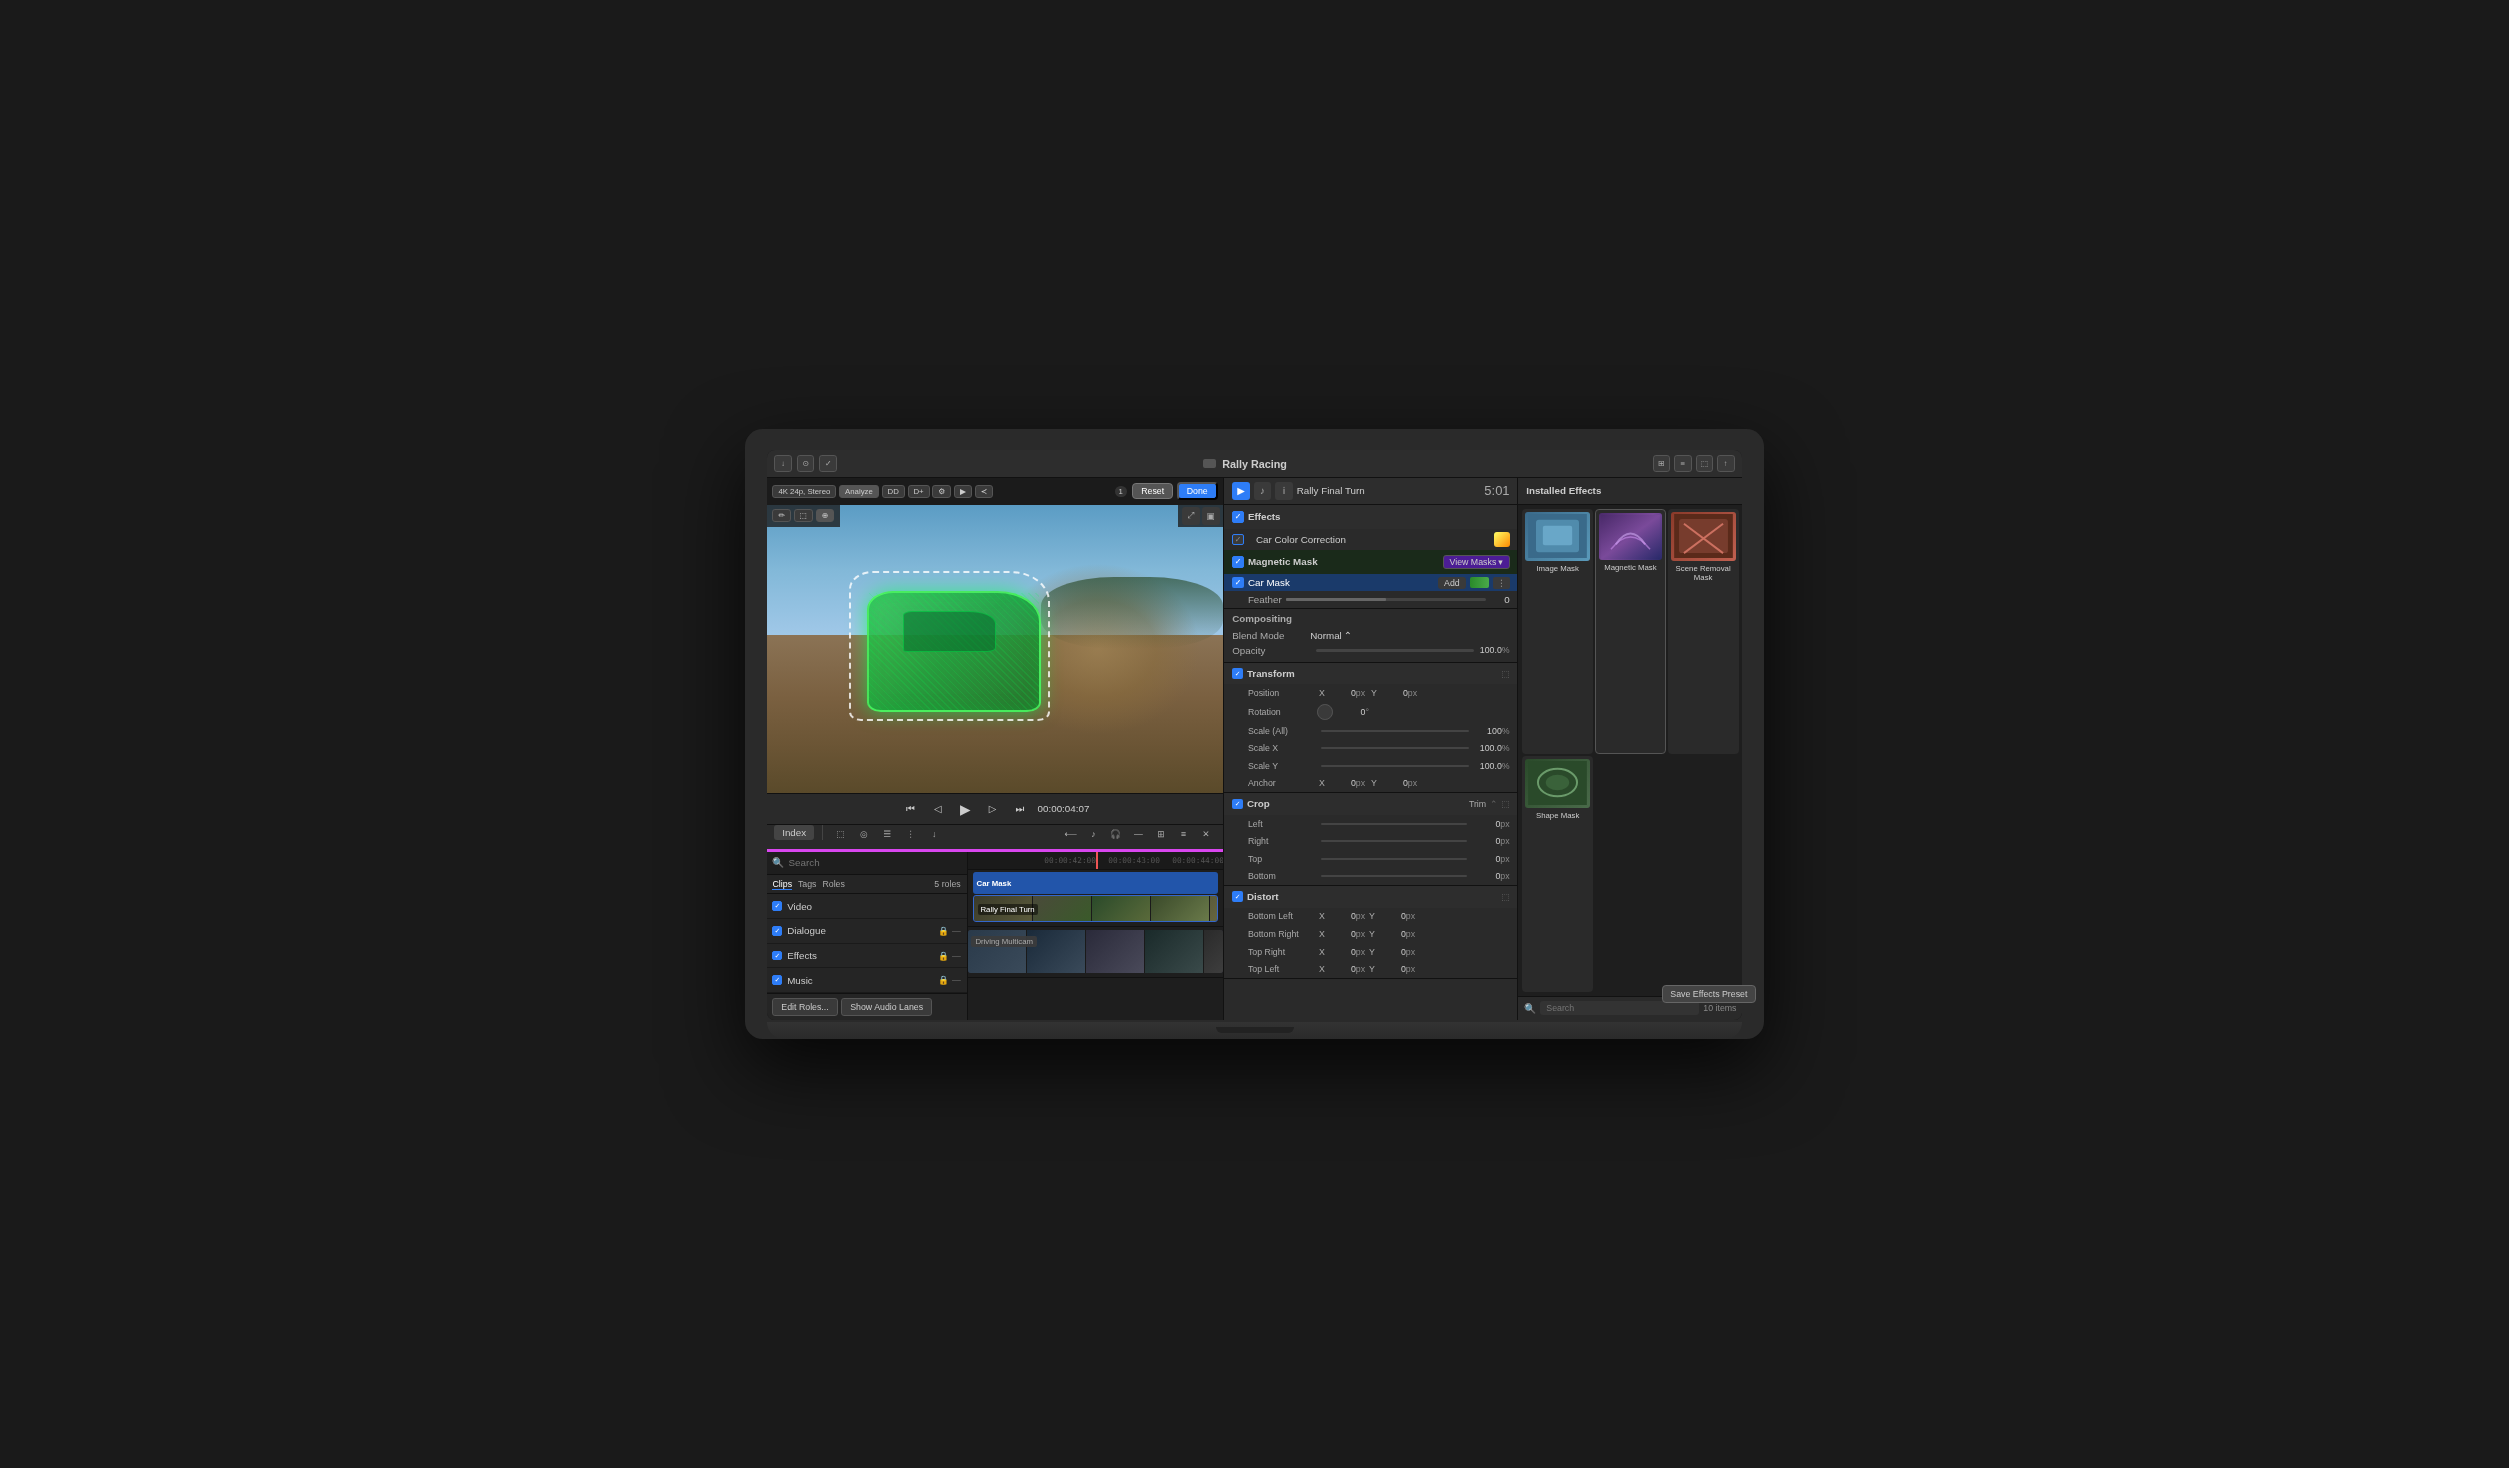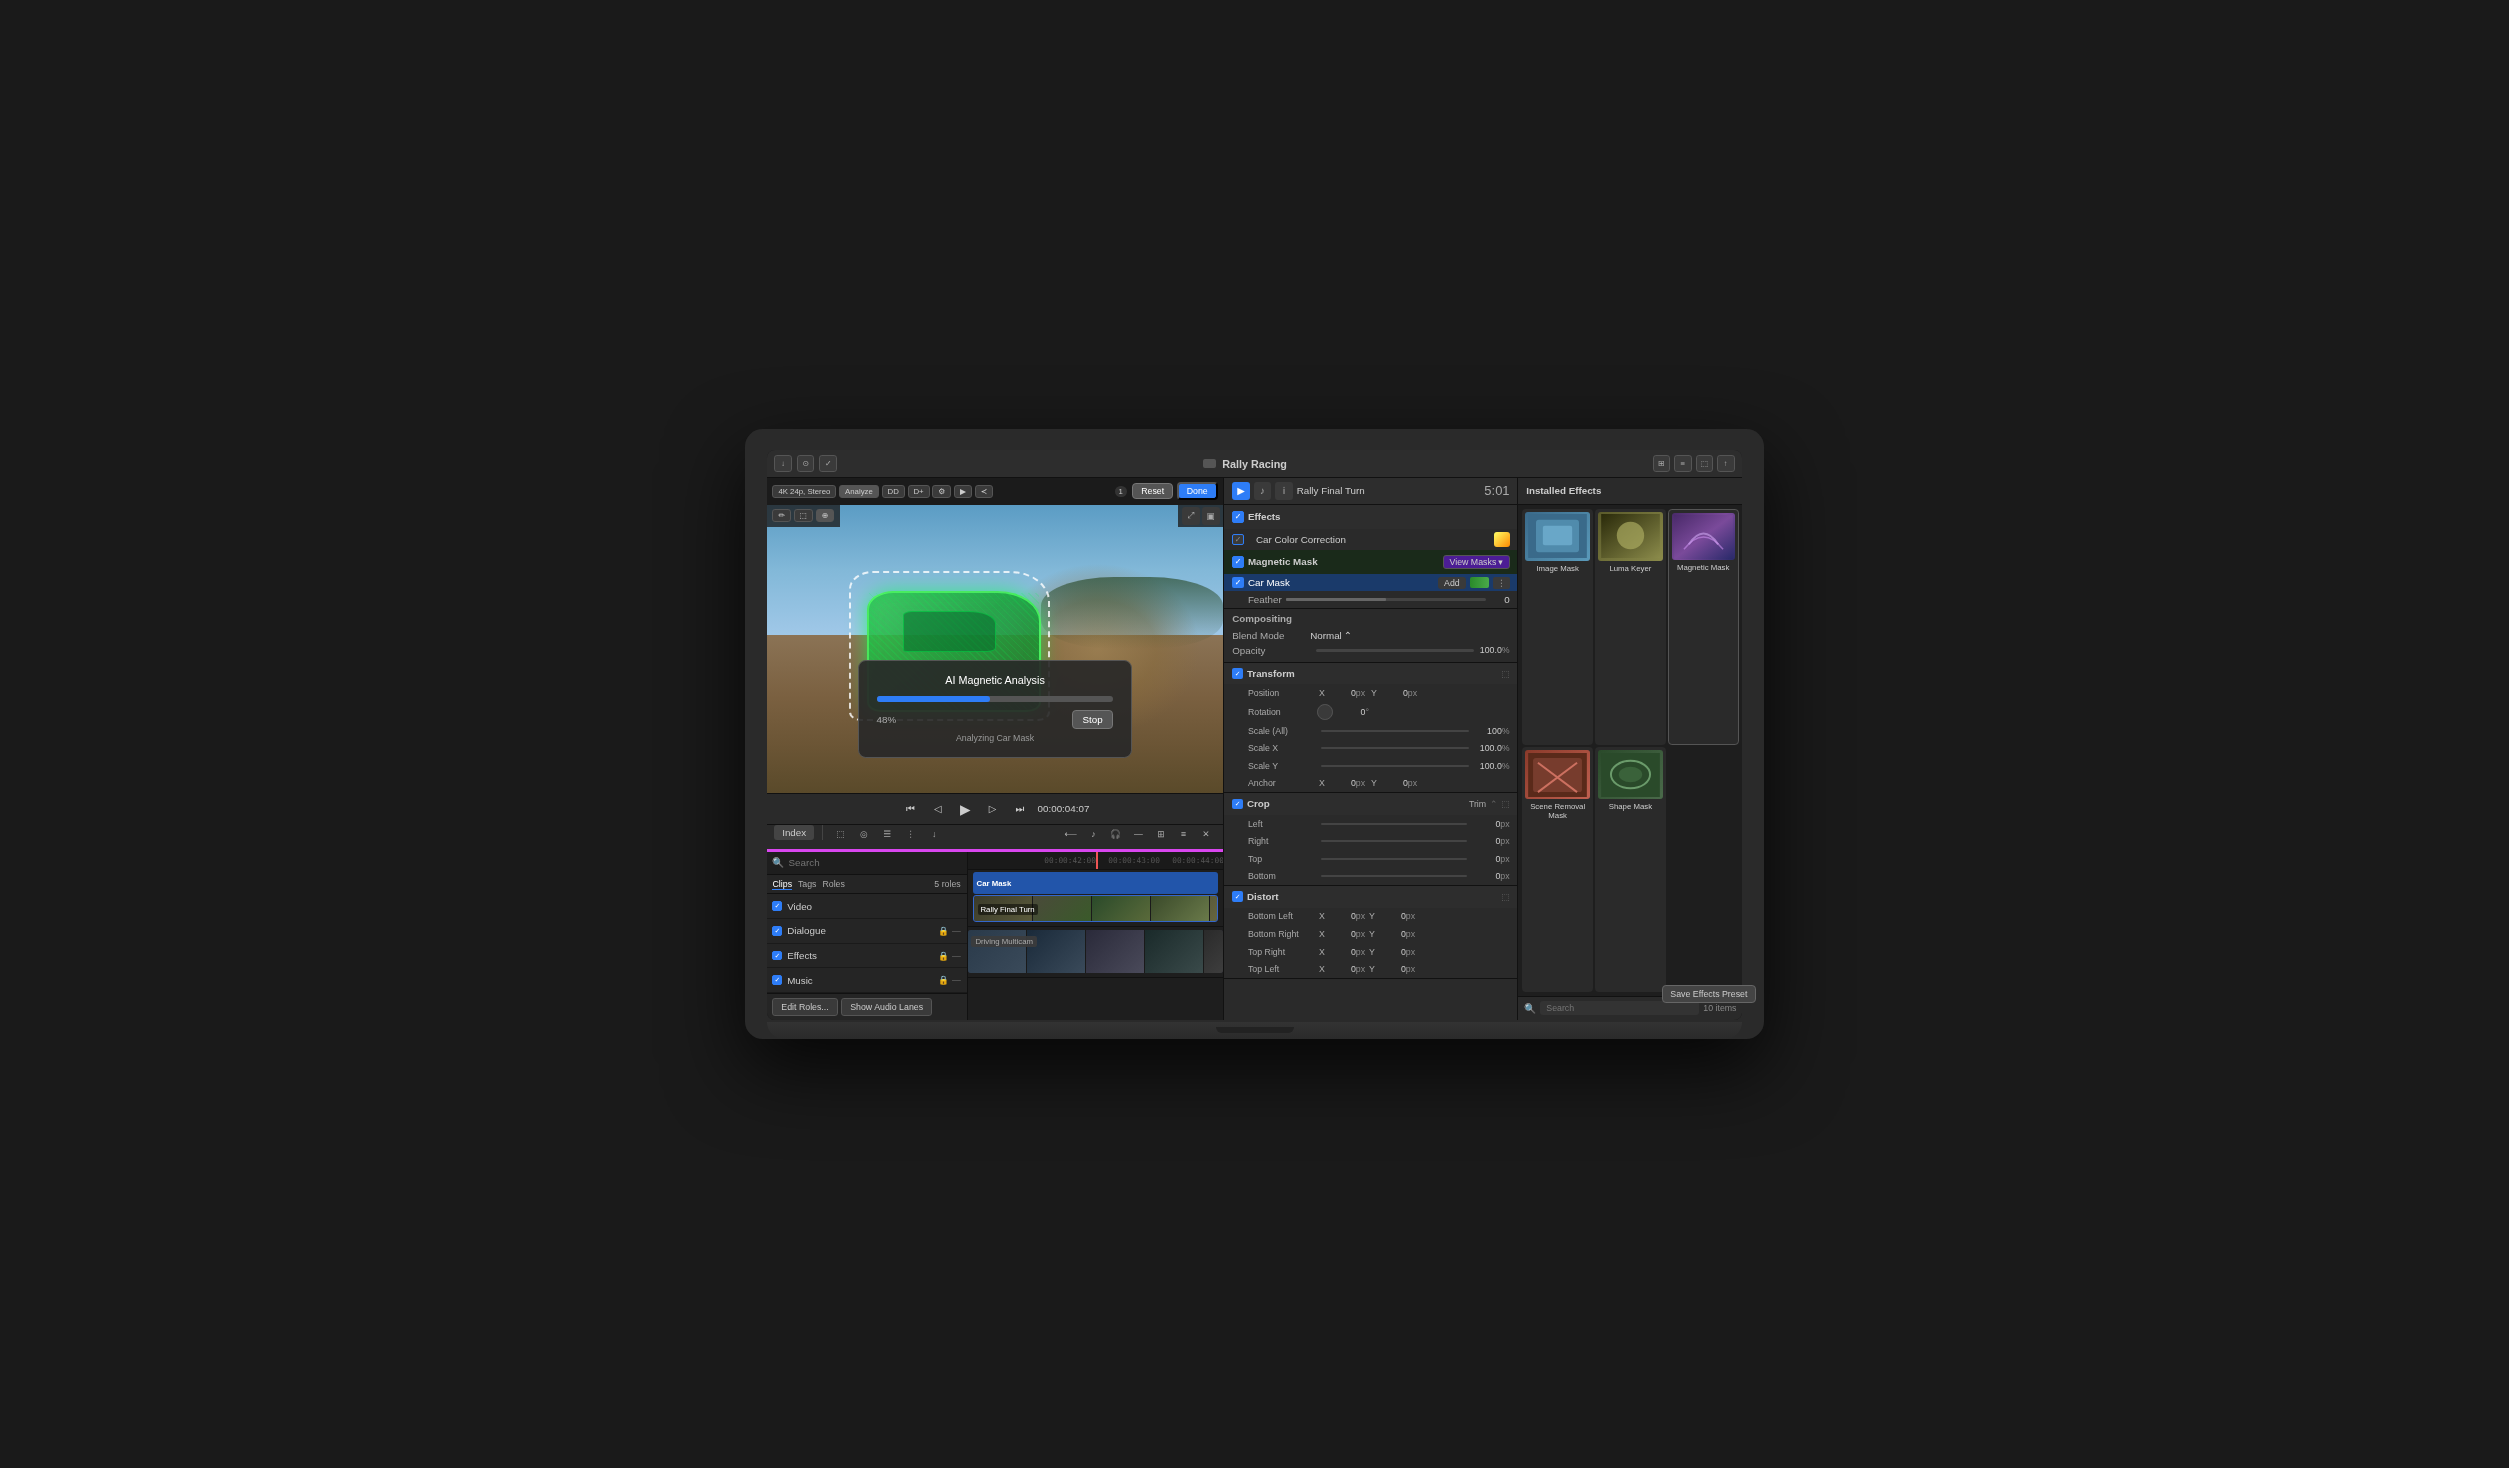--- a/index.html
+++ b/index.html
@@ -581,31 +581,20 @@
 
               <div style="position:absolute;top:25%;left:60%;right:0;height:25%;background:linear-gradient(180deg,rgba(30,60,20,0.6) 0%,transparent 100%);border-radius:40%;"></div>
 
               <div class="car-body">
                 <div class="car-overlay"></div>
 
                 <div style="position:absolute;top:15%;left:20%;width:55%;height:35%;background:rgba(0,100,40,0.5);border-radius:10% 30% 10% 5%;border:1px solid rgba(0,255,80,0.4);"></div>
               </div>
               <div class="car-outline"></div>
 
-              <div class="analysis-dialog">
-                <div class="analysis-title">AI Magnetic Analysis</div>
-                <div class="progress-bar-wrap">
-                  <div class="progress-bar-fill" style="width:48%;"></div>
-                </div>
-                <div class="progress-bottom">
-                  <span class="progress-pct">48%</span>
-                  <button class="stop-btn">Stop</button>
-                </div>
-                <div class="analysis-sub">Analyzing Car Mask</div>
-              </div>
             </div>
           </div>
         </div>
 
         <div class="video-controls">
           <div class="vc-btn">⏮</div>
           <div class="vc-btn">◁</div>
           <div class="vc-btn vc-pause">▶</div>
           <div class="vc-btn">▷</div>
           <div class="vc-btn">⏭</div>
@@ -995,35 +984,20 @@
             <div class="ep-thumb ep-thumb-im">
               <svg width="59" height="44" viewBox="0 0 60 45">
                 <rect fill="#3a6a8a" width="60" height="45"></rect>
                 <rect x="8" y="6" width="44" height="33" rx="3" fill="#5a9aba" opacity="0.7"></rect>
                 <rect x="15" y="12" width="30" height="20" rx="2" fill="#7abada" opacity="0.6"></rect>
               </svg>
             </div>
             <span class="ep-label">Image Mask</span>
           </div>
 
-          <div class="ep-item">
-            <div class="ep-thumb ep-thumb-lk">
-              <svg width="59" height="44" viewBox="0 0 60 45">
-                <defs>
-                  <linearGradient id="lg1" x1="0%" y1="0%" x2="100%" y2="100%">
-                    <stop offset="0%" style="stop-color:#2a2a0a"></stop>
-                    <stop offset="100%" style="stop-color:#8a8a4a"></stop>
-                  </linearGradient>
-                </defs>
-                <rect fill="url(#lg1)" width="60" height="45"></rect>
-                <circle cx="30" cy="22" r="14" fill="#aaaa60" opacity="0.7"></circle>
-              </svg>
-            </div>
-            <span class="ep-label">Luma Keyer</span>
-          </div>
 
           <div class="ep-item" style="border:1px solid #555;">
             <div class="ep-thumb ep-thumb-mm">
               <svg width="59" height="44" viewBox="0 0 60 45">
                 <defs>
                   <linearGradient id="lg2" x1="0%" y1="0%" x2="100%" y2="100%">
                     <stop offset="0%" style="stop-color:#4a2a6a"></stop>
                     <stop offset="50%" style="stop-color:#7a4a9a"></stop>
                     <stop offset="100%" style="stop-color:#2a2a6a"></stop>
                   </linearGradient>

